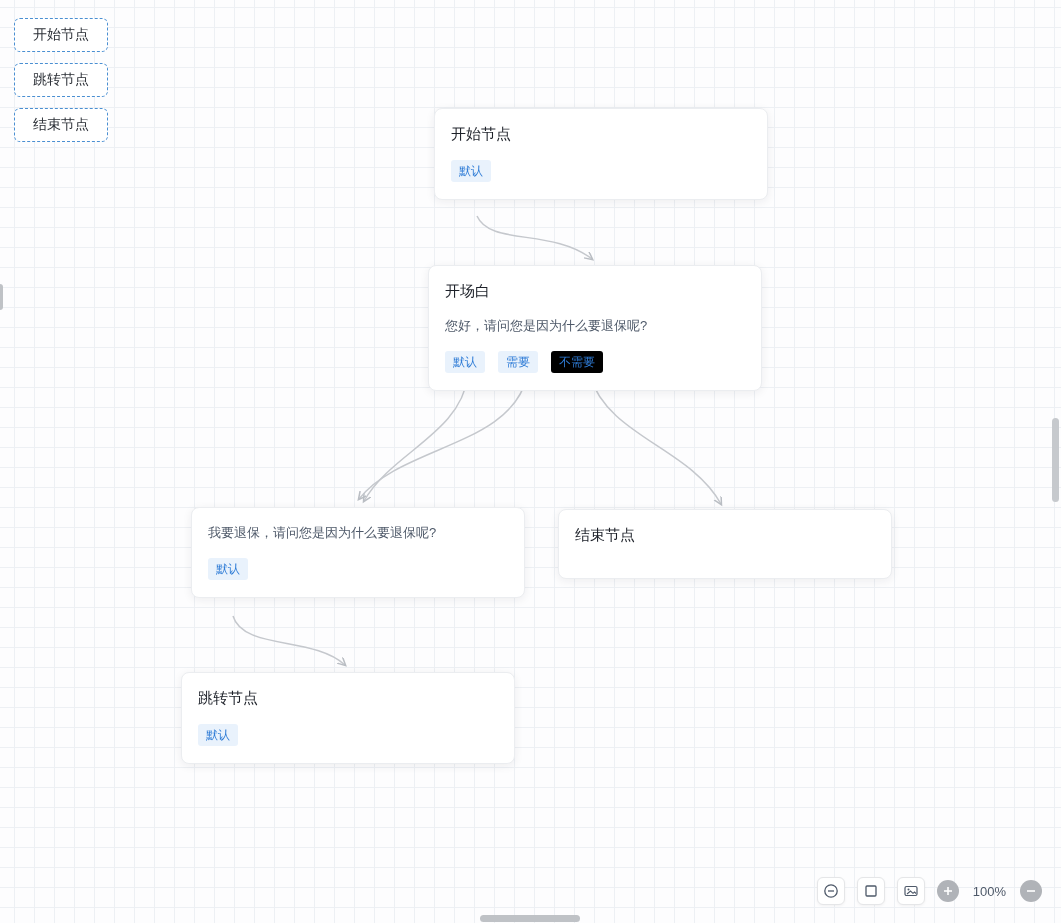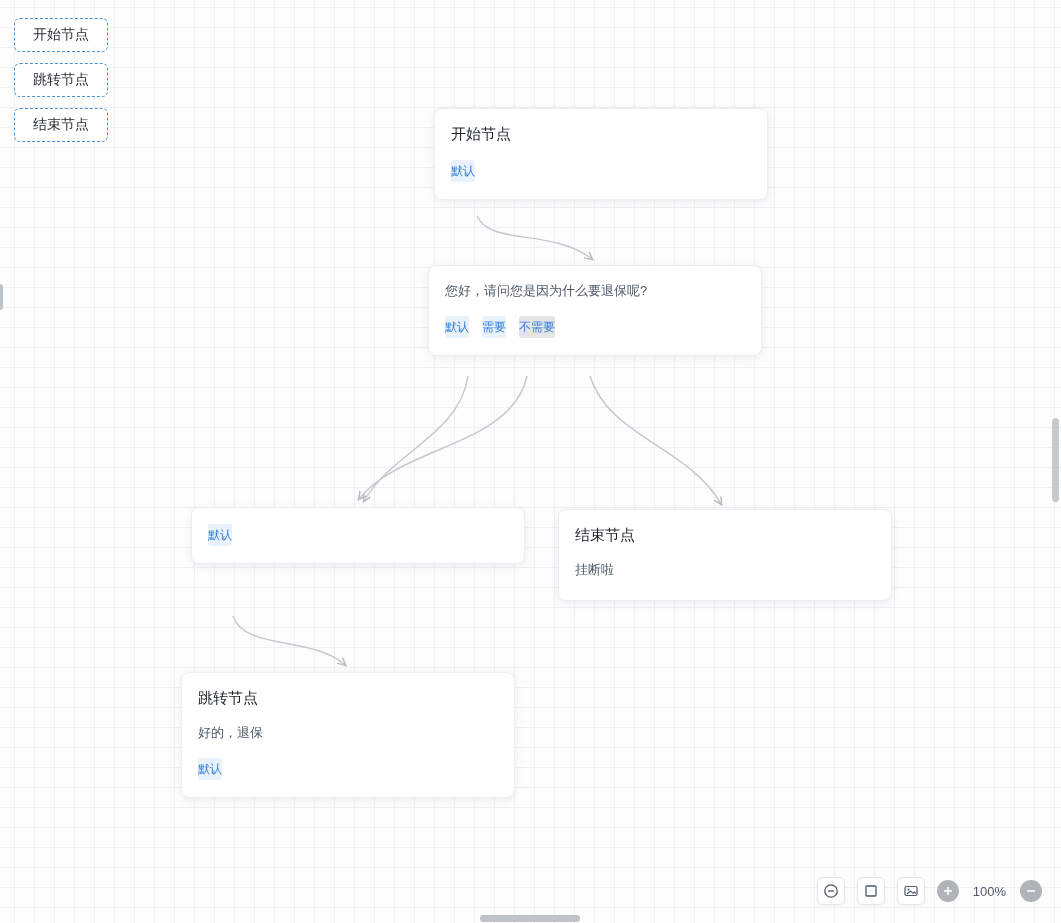--- a/index.html
+++ b/index.html
@@ -39,29 +39,29 @@
     box-shadow: 0 2px 10px rgba(31,35,41,0.07);
     padding: 16px 16px 17px 16px;
     z-index: 3;
   }
   .node-title { font-size: 15px; font-weight: 500; color: #1d2129; margin-bottom: 16px; }
   .node-content { font-size: 13px; color: #4e5969; margin-bottom: 16px; }
   .node.no-tags .node-content { margin-bottom: 4px; }
   .node-tags { display: flex; gap: 13px; }
   .tag {
     display: inline-block;
-    padding: 4px 0;
+    padding: 4px 8px;
     font-size: 12px;
     color: #2f7cd6;
     background: #e9f2fc;
     border-radius: 3px;
     cursor: pointer;
     line-height: 14px;
   }
-  .tag.tag-strong { background: #e5e5e5; }
+  .tag.tag-strong { background: #000000; }
 
   .node-0 { left: 434px; top: 108px; }
   .node-1 { left: 428px; top: 265px; }
   .node-2 { left: 191px; top: 507px; }
   .node-3 { left: 558px; top: 509px; }
   .node-4 { left: 181px; top: 672px; }
 
   
   .edges { position: absolute; left: 0; top: 0; z-index: 2; pointer-events: none; }
   .edges path { pointer-events: stroke; }
@@ -136,42 +136,42 @@
 </svg>
 
 <div class="node node-0">
   <div class="node-title">开始节点</div>
   <div class="node-tags">
     <span class="tag">默认</span>
   </div>
 </div>
 
 <div class="node node-1">
+  <div class="node-title">开场白</div>
   <div class="node-content">您好，请问您是因为什么要退保呢?</div>
   <div class="node-tags">
     <span class="tag">默认</span>
     <span class="tag">需要</span>
     <span class="tag tag-strong">不需要</span>
   </div>
 </div>
 
 <div class="node node-2">
+  <div class="node-content">我要退保，请问您是因为什么要退保呢?</div>
   <div class="node-tags">
     <span class="tag">默认</span>
   </div>
 </div>
 
 <div class="node node-3 no-tags">
   <div class="node-title">结束节点</div>
-  <div class="node-content">挂断啦</div>
 </div>
 
 <div class="node node-4">
   <div class="node-title">跳转节点</div>
-  <div class="node-content">好的，退保</div>
   <div class="node-tags">
     <span class="tag">默认</span>
   </div>
 </div>
 
 <div class="toolbar">
   <button class="tool-btn">
     <svg width="16" height="16" viewBox="0 0 16 16">
       <circle cx="8" cy="8" r="6.2" fill="none" stroke="#4e5969" stroke-width="1.3"></circle>
       <line x1="5" y1="8" x2="11" y2="8" stroke="#4e5969" stroke-width="1.3"></line>

